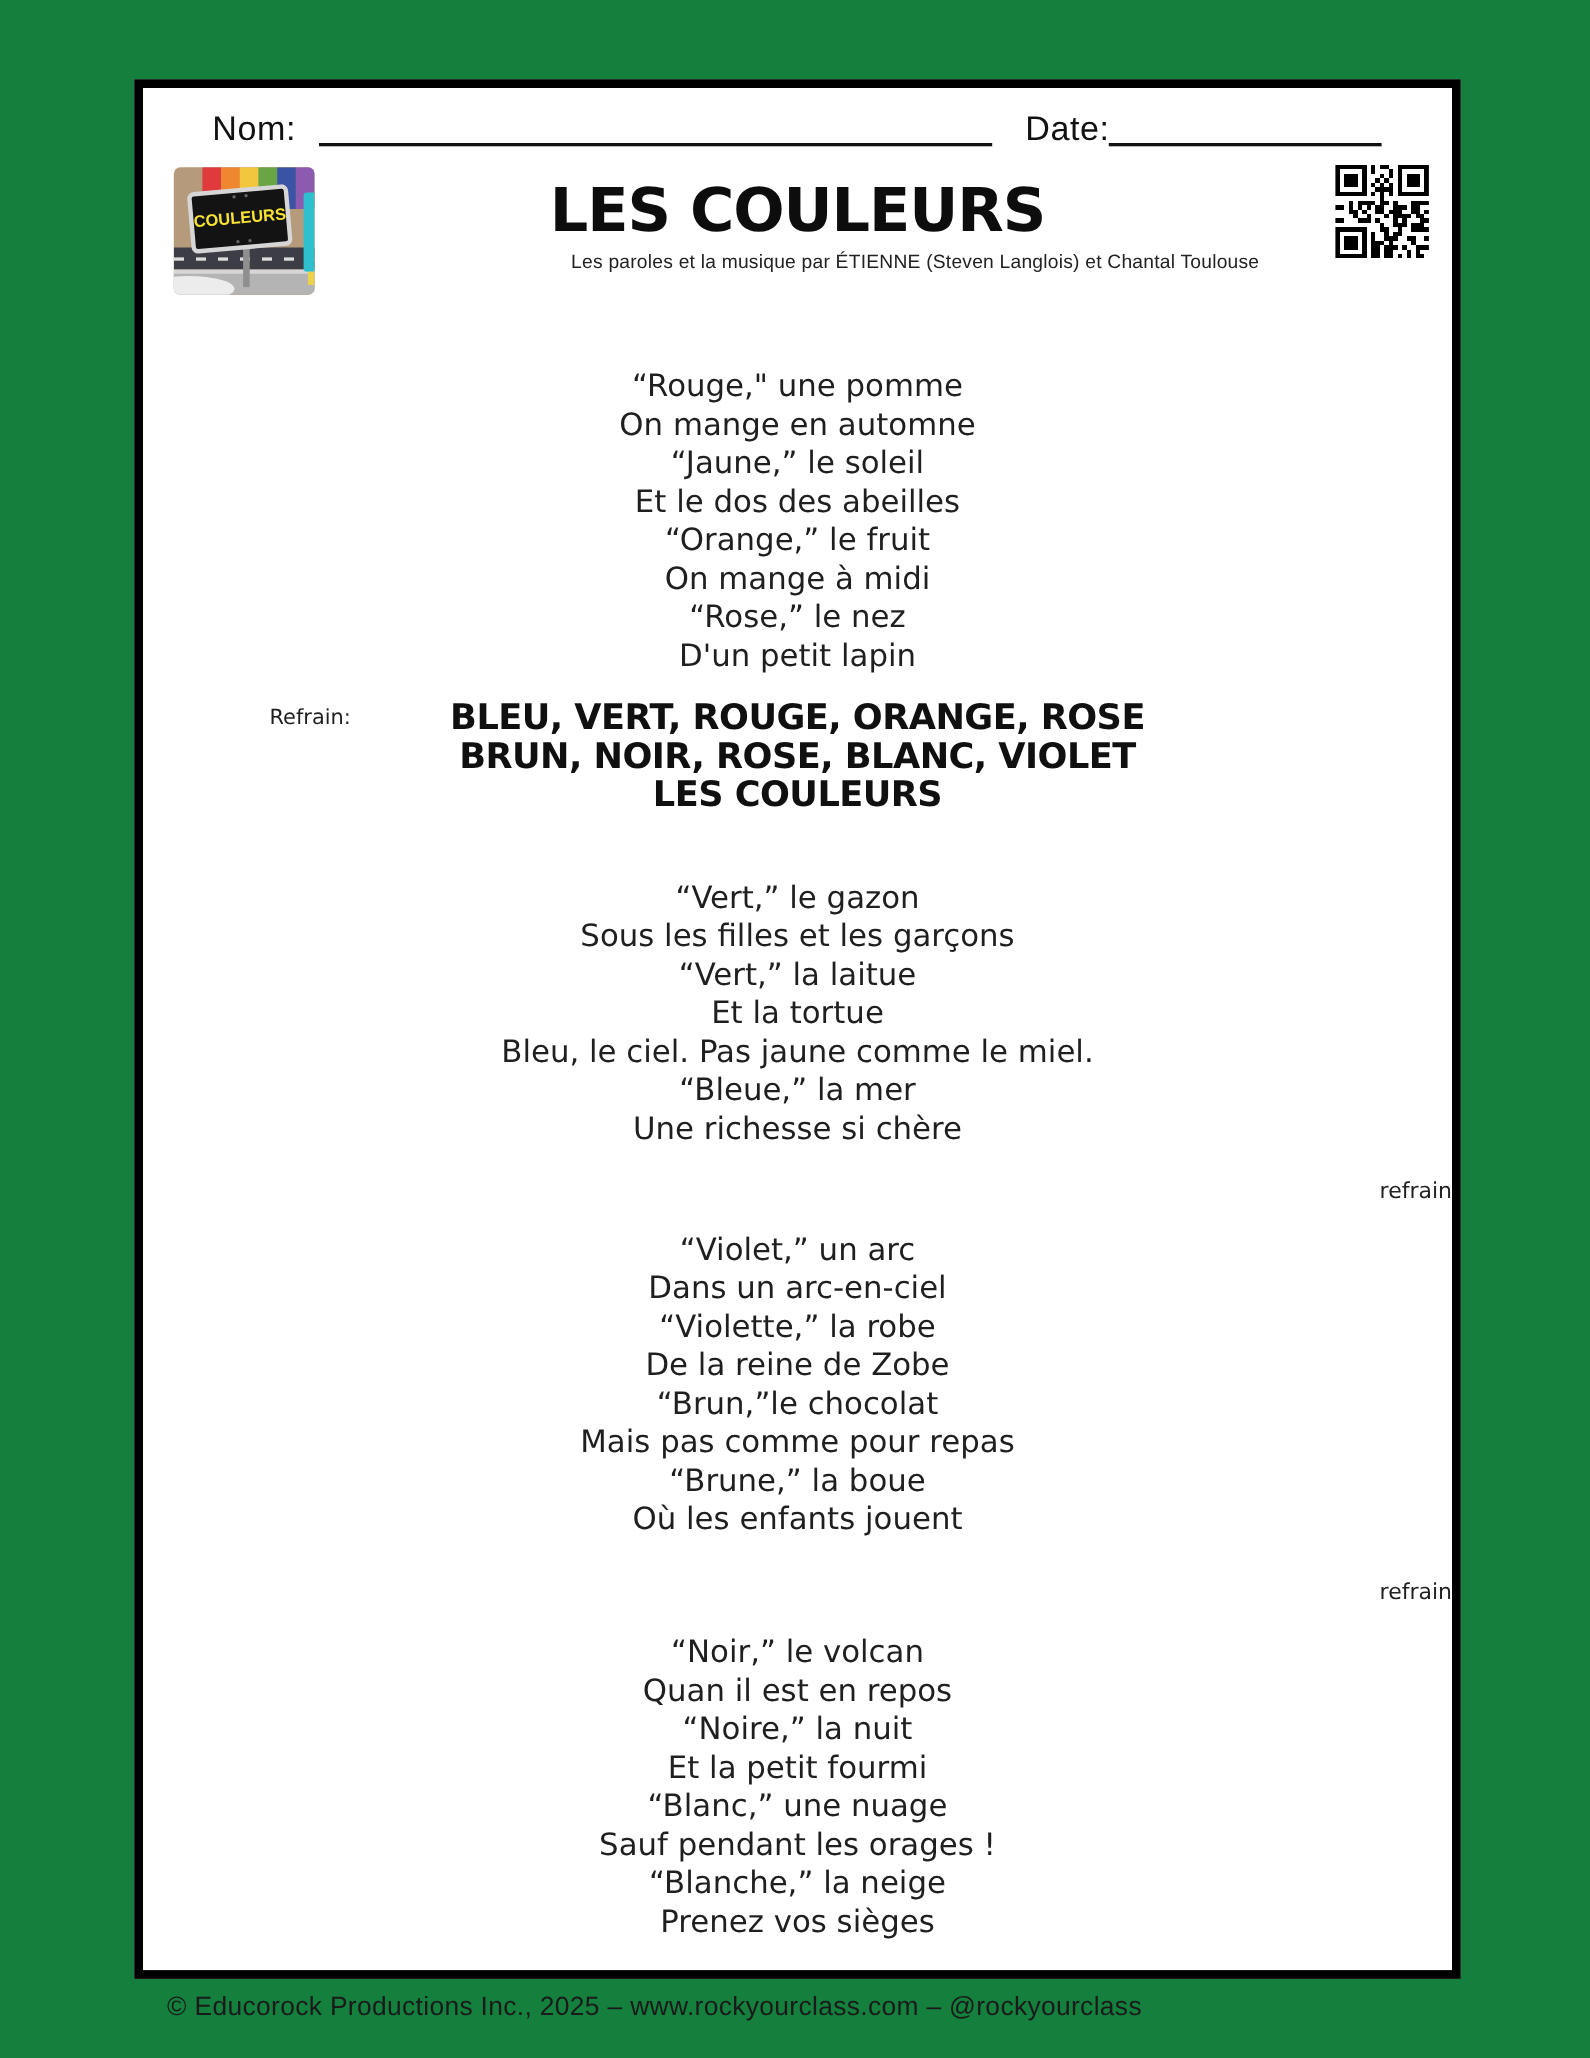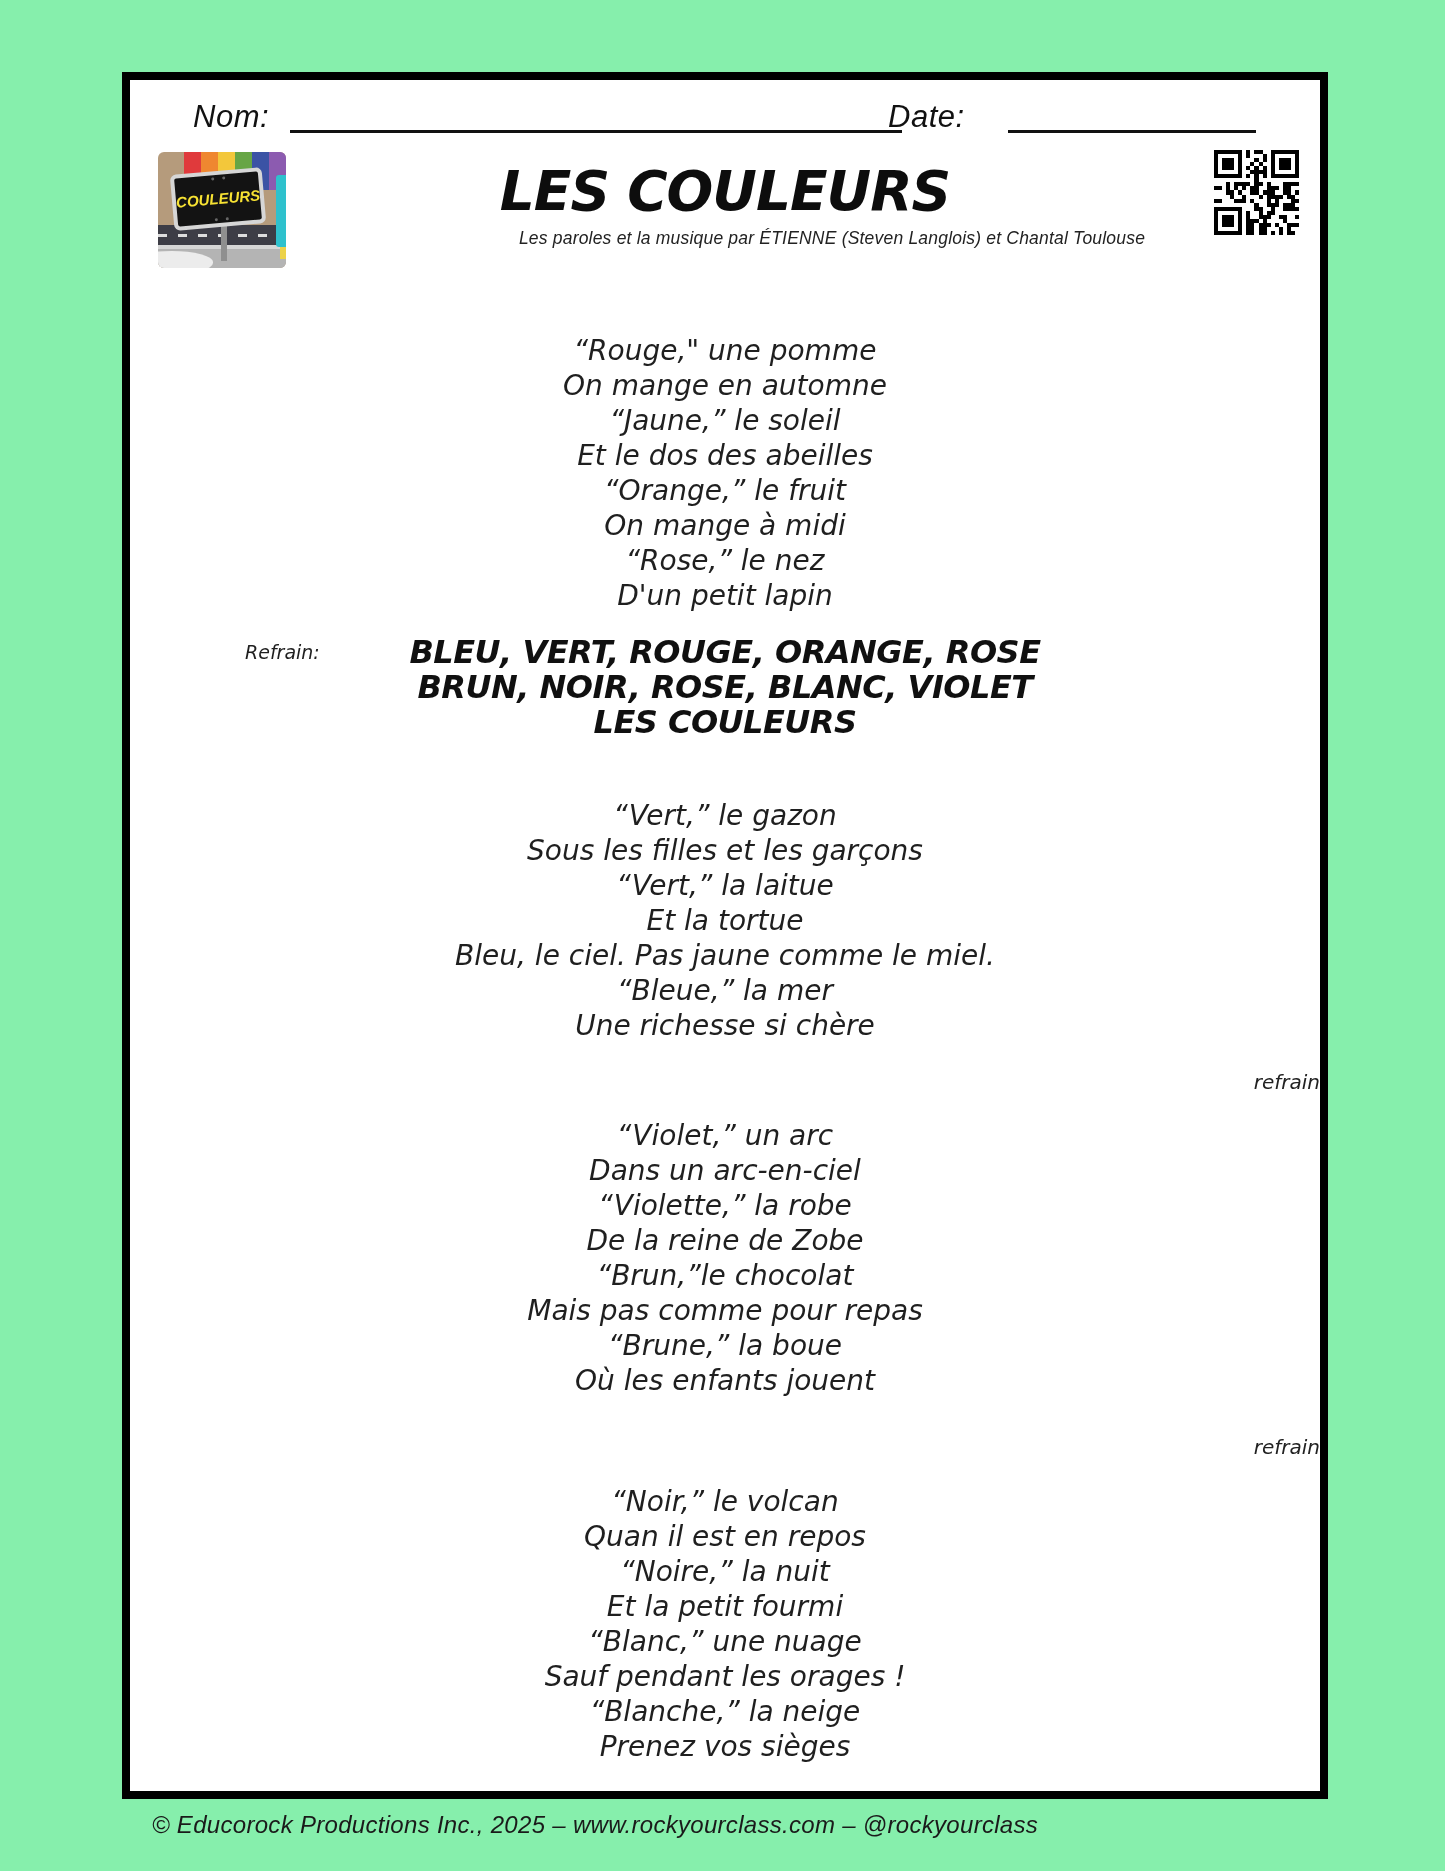--- a/index.html
+++ b/index.html
@@ -1,23 +1,23 @@
 <!DOCTYPE html>
 <html><head>
 <meta charset="utf-8">
 <style>
   html,body{margin:0;padding:0;background:#ffffff;}
-  .page{position:relative;width:1445px;height:1871px;background:#86efac;
-        font-family:"Liberation Sans",sans-serif;color:#1c1c1c;overflow:hidden;font-style:italic;}
+  .page{position:relative;width:1445px;height:1871px;background:#15803d;
+        font-family:"Liberation Sans",sans-serif;color:#1c1c1c;overflow:hidden;}
   .frame{position:absolute;left:122px;top:72px;width:1206px;height:1727px;
          border:8px solid #000;box-sizing:border-box;background:#fff;}
   
   .hlabel{position:absolute;font-size:31px;letter-spacing:.5px;color:#111;line-height:34px;}
   .nom-label{left:193px;top:100px;}
-  .date-label{left:888px;top:100px;}
+  .date-label{left:932px;top:100px;}
   .fill-line{position:absolute;height:3px;background:#111;}
   .nom-line{left:290px;top:130px;width:612px;}
   .date-line{left:1008px;top:130px;width:248px;}
   
   .logo{position:absolute;left:158px;top:152px;width:128px;height:116px;
         background:#b59b7c;border-radius:6px;overflow:hidden;}
   .stripes{position:absolute;left:20%;right:0;top:0;height:33%;display:flex;}
   .stripes span{flex:1;}
   .road{position:absolute;left:0;right:0;top:63%;height:17%;background:#3d3d46;}
   .road-dash{position:absolute;left:0;right:0;top:70.5%;height:3px;

